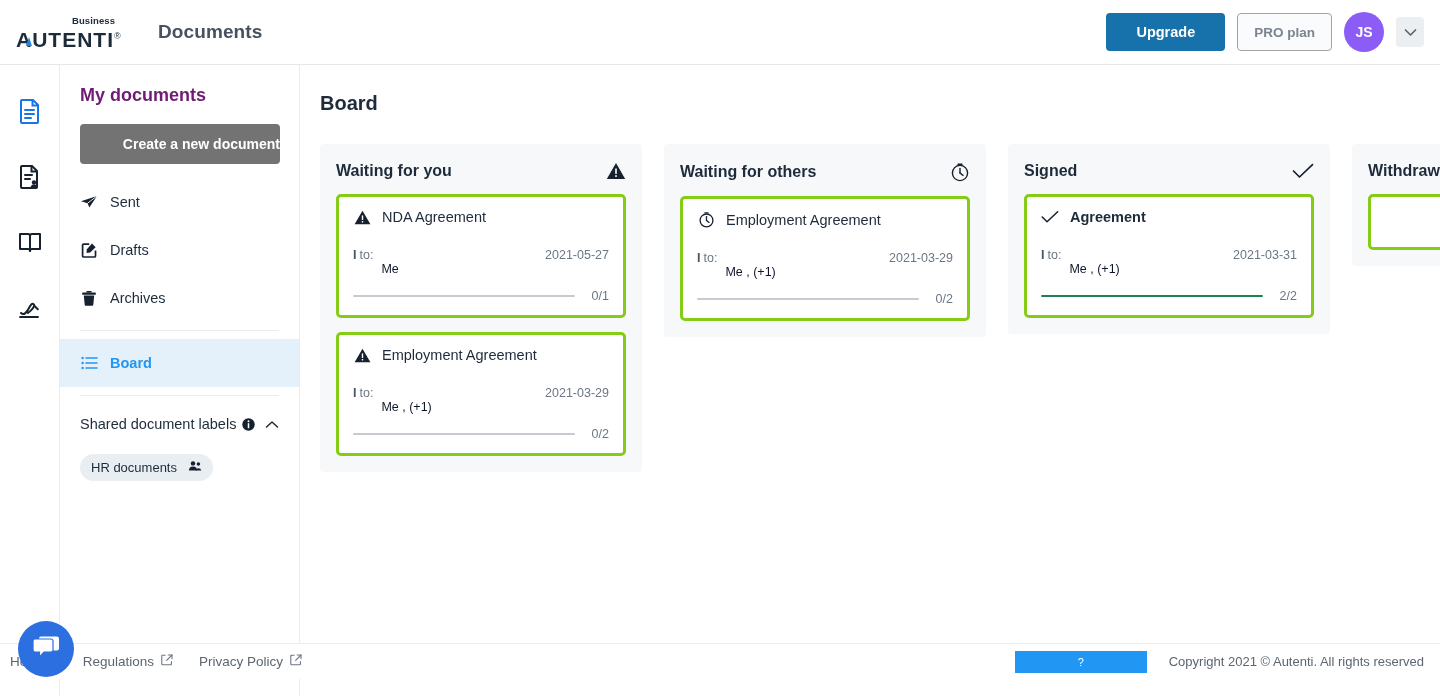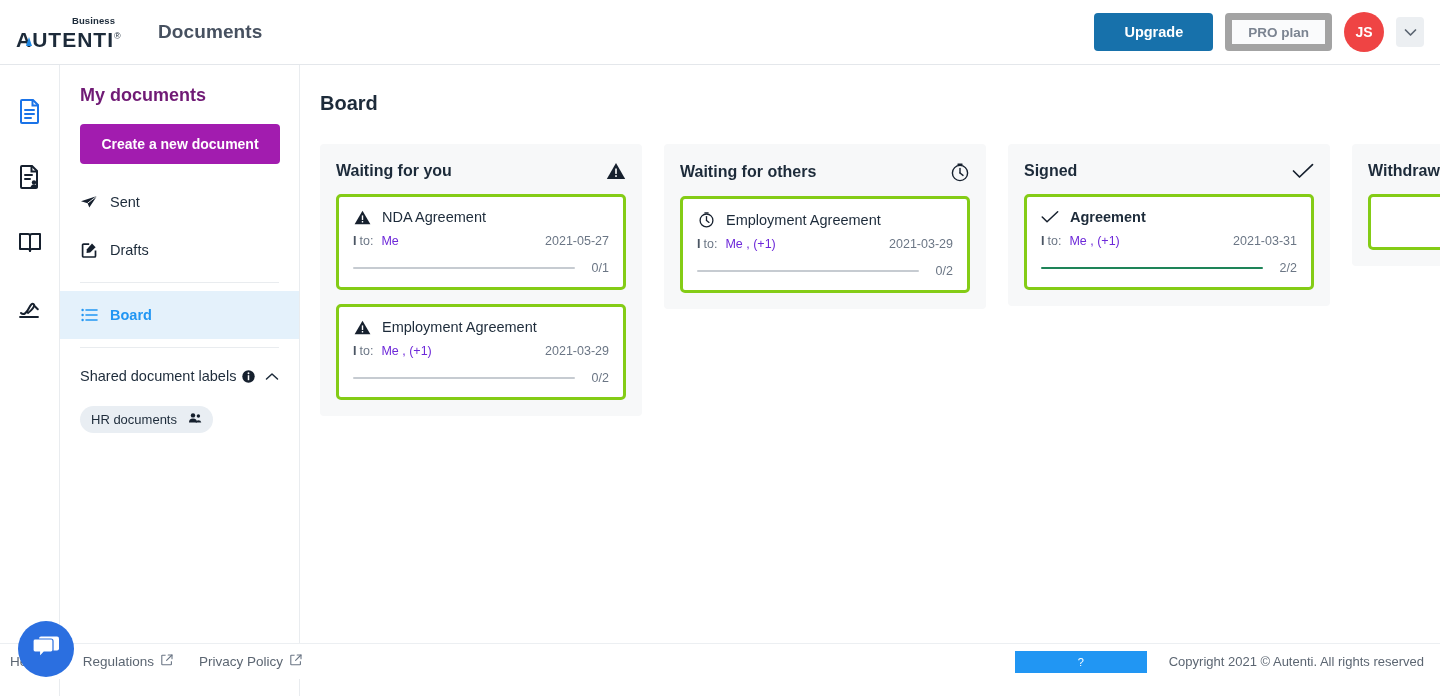--- a/index.html
+++ b/index.html
@@ -41,26 +41,26 @@
   }
   .topbar-right {
     margin-left: auto; display: flex; align-items: center; gap: 12px; padding-right: 16px;
   }
   .btn-upgrade {
     background: #1771ab; color: #fff; border: none; border-radius: 4px;
     font-size: 14.5px; font-weight: 700; padding: 0 30px; height: 38px;
     cursor: pointer; font-family: inherit;
   }
   .btn-plan {
-    background: #fafbfc; color: #7b8491; border: 7px solid #a3a3a3; border-radius: 4px;
+    background: #fafbfc; color: #7b8491; border: 1px solid #a3a3a3; border-radius: 4px;
     font-size: 13.5px; font-weight: 600; padding: 0 16px; height: 38px;
     cursor: pointer; font-family: inherit;
   }
   .avatar {
-    width: 40px; height: 40px; border-radius: 50%; background: #ef4444;
+    width: 40px; height: 40px; border-radius: 50%; background: #8b5cf6;
     color: #fff; font-size: 14px; font-weight: 700;
     display: flex; align-items: center; justify-content: center; cursor: pointer;
   }
   .caret-btn {
     width: 28px; height: 30px; border-radius: 4px; background: #eceff2;
     display: flex; align-items: center; justify-content: center; cursor: pointer;
     border: none;
   }
   .caret-btn svg { display:block; }
 
@@ -81,22 +81,22 @@
     position: absolute; top: 65px; left: 60px; width: 240px; height: 631px;
     background: #fff; border-right: 1px solid #e9ecef;
     overflow: hidden;
   }
   .sb-title {
     font-size: 18px; font-weight: 700; color: #701a75;
     padding: 20px 0 0 20px;
   }
   .btn-create {
     display: block; margin: 18px 20px 0 20px; width: 200px; height: 40px;
-    background: #a21caf; color: #fff; border: none; border-radius: 4px;
-    font-size: 14px; font-weight: 700; cursor: pointer; font-family: inherit;
+    background: #737373; color: #fff; border: none; border-radius: 4px;
+    font-size: 14px; font-weight: 700; cursor: pointer; font-family: inherit; text-align: right;
   }
   .nav { margin-top: 14px; }
   .nav-item {
     display: flex; align-items: center; gap: 12px; height: 48px;
     padding-left: 20px; cursor: pointer; color: #1d2b3a;
     font-size: 14.5px;
   }
   .nav-item .nav-ic { width: 18px; display:flex; align-items:center; justify-content:center; }
   .nav-item.active { background: #e4f1fb; color: #2196f3; font-weight: 700; }
   .sb-divider { height: 1px; background: #e9ecef; margin: 8px 20px; }
@@ -142,21 +142,21 @@
   .card-head { display: flex; align-items: center; gap: 11px; }
   .card-ic { width: 18px; display: flex; align-items: center; justify-content: center; }
   .card-title { font-size: 14.5px; color: #1d2b3a; }
   .card-title.bold { font-weight: 700; }
   .card-meta {
     display: flex; align-items: center; margin-top: 9px;
     font-size: 12.5px; color: #6b7685;
   }
   .meta-pre { font-weight: 700; color: #4a5563; margin-right: 3px; }
   .meta-to { margin-right: 8px; }
-  .meta-who { color: #6d28d9; }
+  .meta-who { color: #0f172a; margin-top: 28px; }
   .meta-date { margin-left: auto; color: #6b7685; }
   .progress-row { display: flex; align-items: center; margin-top: 13px; gap: 10px; }
   .bar { height: 2px; flex: 1; background: #c6cbd1; border-radius: 2px; }
   .bar.done { background: #1e8458; height: 2px; }
   .prog-label { font-size: 12.5px; color: #6b7685; min-width: 24px; text-align: right; }
   .card-empty { height: 56px; }
 
   
   .footer {
     position: absolute; left: 0; bottom: 17px; width: 1440px; height: 36px;
@@ -263,20 +263,30 @@
       <div class="nav-item">
         <span class="nav-ic">
           <svg width="17" height="17" viewBox="0 0 17 17">
             <path d="M14.5 8.6 V14 a1 1 0 0 1 -1 1 H2.6 a1 1 0 0 1 -1 -1 V3.1 a1 1 0 0 1 1 -1 H8.2" fill="none" stroke="#16202e" stroke-width="1.7"></path>
             <path d="M11 1.6 l3.6 3.6 L9.2 10.6 L5.5 11 l.4 -3.7 z" fill="#16202e"></path>
           </svg>
         </span>
         <span>Drafts</span>
       </div>
 
+      <div class="nav-item">
+        <span class="nav-ic">
+          <svg width="16" height="17" viewBox="0 0 16 17">
+            <rect x="1.2" y="2.6" width="13.6" height="2.2" rx="0.4" fill="#16202e"></rect>
+            <path d="M5.5 1 h5 v1.6 h-5 z" fill="#16202e"></path>
+            <path d="M2.8 5.4 h10.4 l-.9 9.4 a1 1 0 0 1 -1 .9 H4.7 a1 1 0 0 1 -1 -.9 z" fill="#16202e"></path>
+          </svg>
+        </span>
+        <span>Archives</span>
+      </div>
 
       <div class="sb-divider"></div>
 
       <div class="nav-item active">
         <span class="nav-ic">
           <svg width="17" height="14" viewBox="0 0 17 14">
             <circle cx="1.6" cy="2" r="1.2" fill="#2196f3"></circle>
             <circle cx="1.6" cy="7" r="1.2" fill="#2196f3"></circle>
             <circle cx="1.6" cy="12" r="1.2" fill="#2196f3"></circle>
             <path d="M5 2 h11 M5 7 h11 M5 12 h11" stroke="#2196f3" stroke-width="1.6" stroke-linecap="round"></path>

